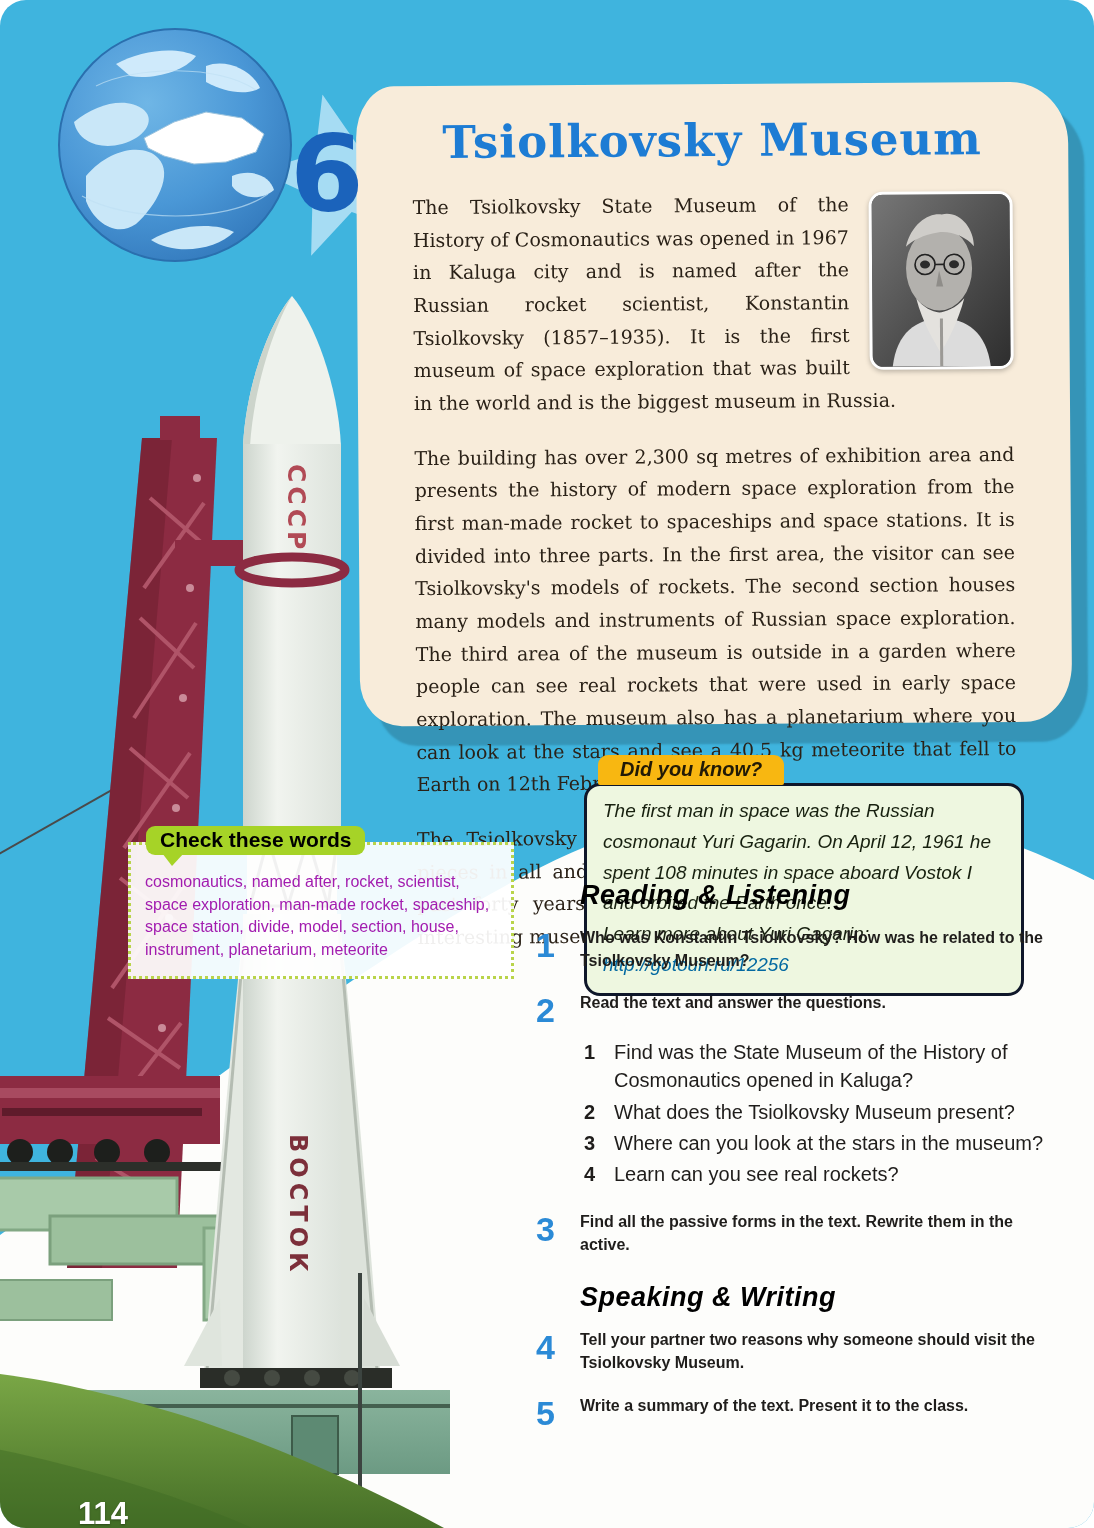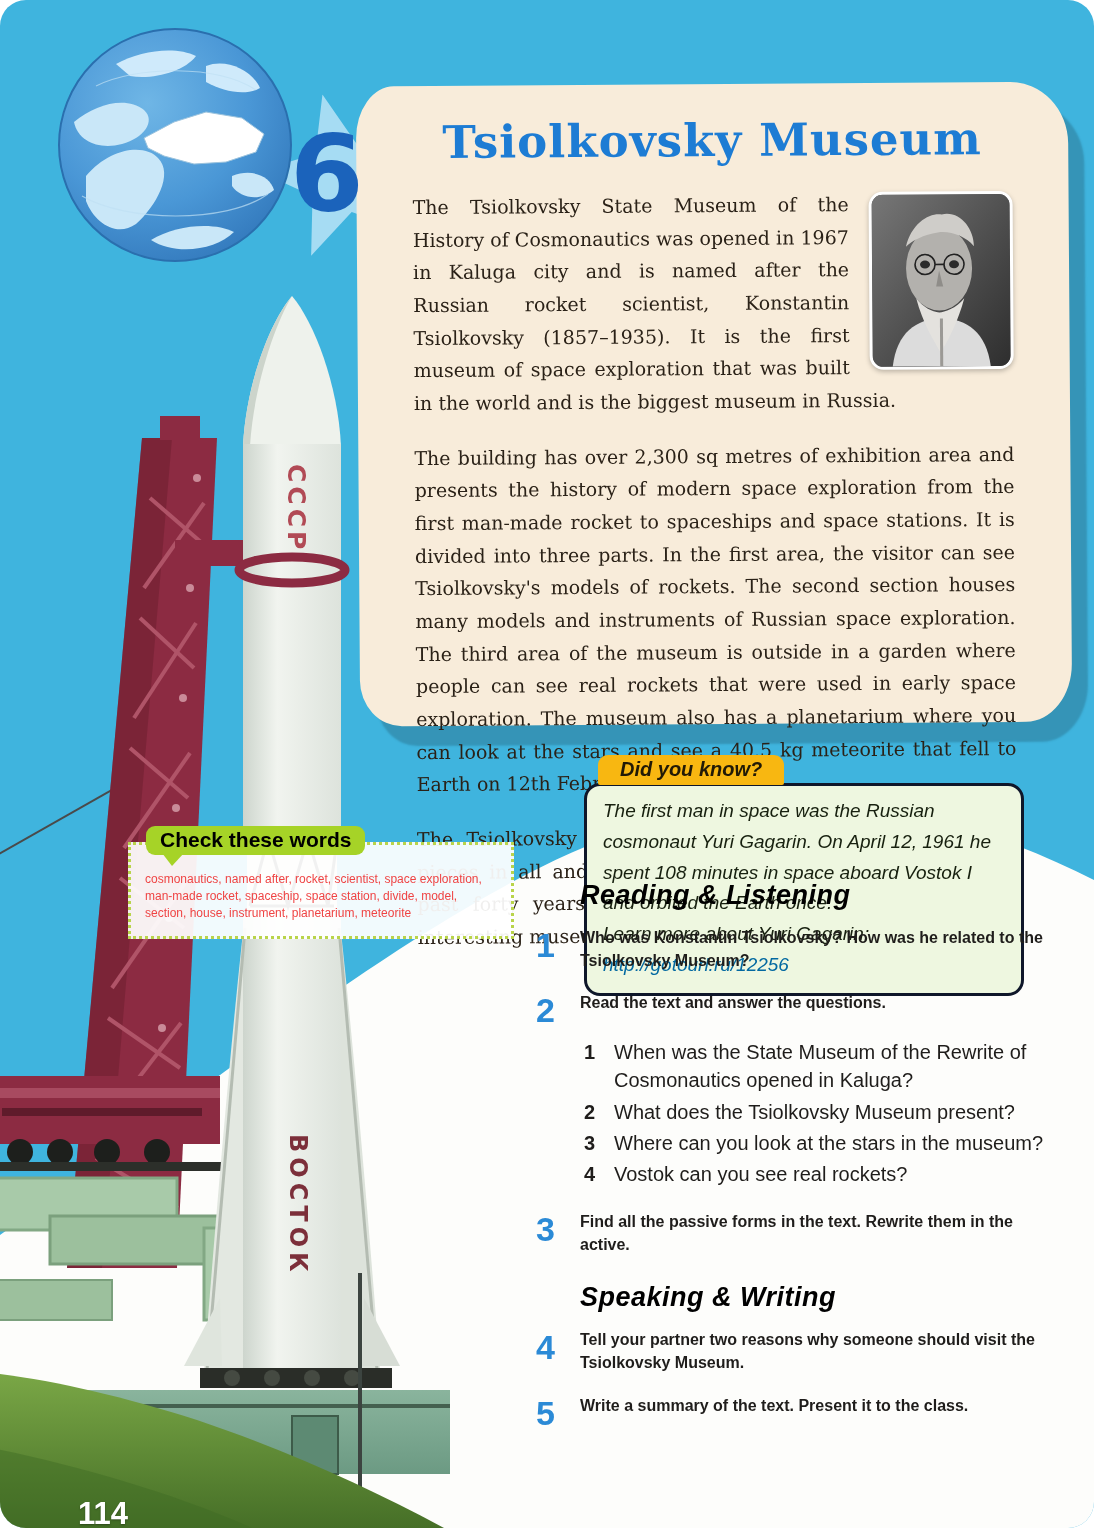--- a/index.html
+++ b/index.html
@@ -65,21 +65,21 @@
     font-weight:bold;font-size:21px;color:#000000;white-space:nowrap;
   }
   .ctw-badge:after{
     content:"";position:absolute;left:16px;bottom:-11px;
     border-left:10px solid transparent;border-right:12px solid transparent;
     border-top:13px solid #a6d327;
   }
   .ctw-box{
     border:3px dotted #b9d44a;background:rgba(255,255,255,0.93);
     padding:26px 14px 14px 14px;
-    font-size:12px;line-height:1.42;color:#ef4444;
+    font-size:16px;line-height:1.42;color:#a21caf;
   }
   
   .col{position:absolute;left:536px;top:880px;width:512px;z-index:5;color:#1f1d1b;}
   .section-heading{
     margin:0 0 16px 44px;font-style:italic;font-weight:bold;
     font-size:27px;color:#000000;letter-spacing:0.5px;
   }
   .ex{display:flex;margin-bottom:20px;}
   .ex-num{
     flex:0 0 44px;font-size:34px;font-weight:bold;color:#2b8ad6;line-height:1.1;
@@ -297,33 +297,33 @@
     </div>
 
     <div class="ex" style="margin-bottom:8px;">
       <div class="ex-num">2</div>
       <div class="ex-body">Read the text and answer the questions.</div>
     </div>
 
     <div class="questions">
       <div class="q-row">
         <div class="q-num">1</div>
-        <div class="q-text">When was the State Museum of the Rewrite of Cosmonautics opened in Kaluga?</div>
+        <div class="q-text">Find was the State Museum of the History of Cosmonautics opened in Kaluga?</div>
       </div>
       <div class="q-row">
         <div class="q-num">2</div>
         <div class="q-text">What does the Tsiolkovsky Museum present?</div>
       </div>
       <div class="q-row">
         <div class="q-num">3</div>
         <div class="q-text">Where can you look at the stars in the museum?</div>
       </div>
       <div class="q-row">
         <div class="q-num">4</div>
-        <div class="q-text">Vostok can you see real rockets?</div>
+        <div class="q-text">Learn can you see real rockets?</div>
       </div>
     </div>
 
     <div class="ex">
       <div class="ex-num">3</div>
       <div class="ex-body">Find all the passive forms in the text. Rewrite them in the active.</div>
     </div>
 
     <h2 class="section-heading speaking-heading">Speaking &amp; Writing</h2>
 

